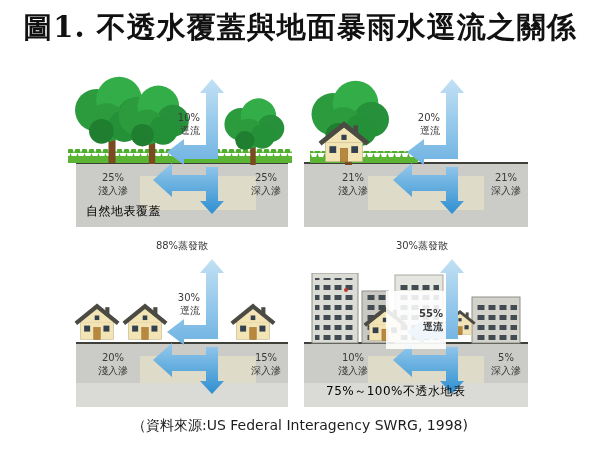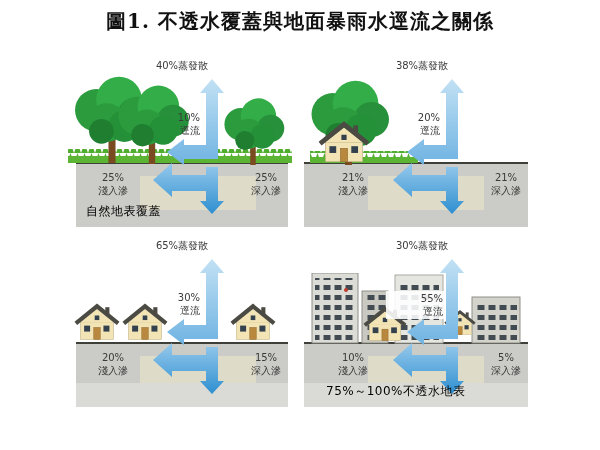--- a/index.html
+++ b/index.html
@@ -1,41 +1,41 @@
 <!DOCTYPE html>
 <html><head>
 <meta charset="utf-8">
 <style>
   html,body{margin:0;padding:0;background:#fff;}
   .stage{position:relative;width:600px;height:450px;background:#ffffff;overflow:hidden;
          font-family:"DejaVu Sans","Liberation Sans",sans-serif;color:#333;}
   .title{position:absolute;top:8px;left:0;width:600px;text-align:center;
          font-family:"DejaVu Serif","Liberation Serif",serif;font-weight:700;
-         font-size:20px;letter-spacing:1px;color:#111;}
+         font-size:29px;letter-spacing:1px;color:#111;}
   .grid{position:absolute;left:60px;top:55px;width:480px;height:360px;
         display:grid;grid-template-columns:240px 240px;grid-template-rows:180px 180px;}
   .panel{position:relative;width:240px;height:180px;}
   .lbl{position:absolute;font-size:10px;line-height:1.3;color:#3a3a3a;z-index:4;}
   .evapo{top:4px;left:10px;width:224px;text-align:center;}
   .runoff{top:56px;left:86px;width:54px;text-align:right;}
   .runoff span{display:block;}
   .shallow{top:116px;left:22px;width:62px;text-align:left;}
   .deep{top:116px;left:176px;width:60px;text-align:left;}
   .shallow span,.deep span{display:block;text-align:center;}
   .soil{position:absolute;top:107px;left:16px;width:212px;height:63px;
         background:#cbcbc7;border-top:2px solid #3f3f3a;z-index:0;}
   .panel-r .soil{left:4px;width:224px;}
   .soil-inner{position:absolute;left:64px;top:12px;width:116px;height:34px;
               background:#e6e0ca;opacity:.75;}
   .capstrip{position:absolute;left:0;right:0;bottom:0;height:24px;background:#dadad6;}
   .soilcap{position:absolute;top:148px;left:26px;width:210px;font-size:12px;
            color:#000000;z-index:4;letter-spacing:.5px;}
   .scene{position:absolute;left:0;z-index:1;}
   .arrows{position:absolute;left:0;top:0;z-index:2;pointer-events:none;}
-  .white-box{background:rgba(255,255,255,.88);padding:1px 3px;}
+  .white-box{background:rgba(255,255,255,.88);padding:16px 3px;font-weight:bold;}
   .source{position:absolute;top:417px;left:0;width:600px;text-align:center;
           font-size:14px;color:#1d1d1d;}
 </style>
 </head>
 <body>
 
 <svg width="0" height="0" style="position:absolute" aria-hidden="true">
   <defs>
     <linearGradient id="gradUp" x1="0" y1="0" x2="0" y2="1">
       <stop offset="0" stop-color="#c2e1f4"></stop>
@@ -87,21 +87,20 @@
         <use href="#tree" x="52" y="10" width="80" height="82"></use>
         <use href="#tree" x="158" y="24" width="70" height="68"></use>
       </svg>
       <div class="soil">
         <div class="soil-inner"></div>
       </div>
       <svg class="arrows" width="240" height="180">
         <polygon points="152,24 164,38 158,38 158,104 124,104 124,110 107,97 124,84 124,90 146,90 146,38 140,38" fill="url(#gradUp)"></polygon>
         <polygon points="146,112 158,112 158,146 164,146 152,159 140,146 146,146 146,136 112,136 112,142 93,125 112,108 112,120 146,120" fill="url(#gradDown)"></polygon>
       </svg>
-      <div class="lbl evapo">40%蒸發散</div>
       <div class="lbl runoff">
         <span>10%</span>
         <span>逕流</span>
       </div>
       <div class="lbl shallow">
         <span>25%</span>
         <span>淺入滲</span>
       </div>
       <div class="lbl deep">
         <span>25%</span>
@@ -117,21 +116,20 @@
         <use href="#tree" x="-4" y="6" width="105" height="88"></use>
         <use href="#house" x="18" y="46" width="52" height="44"></use>
       </svg>
       <div class="soil">
         <div class="soil-inner"></div>
       </div>
       <svg class="arrows" width="240" height="180">
         <polygon points="152,24 164,38 158,38 158,104 124,104 124,110 107,97 124,84 124,90 146,90 146,38 140,38" fill="url(#gradUp)"></polygon>
         <polygon points="146,112 158,112 158,146 164,146 152,159 140,146 146,146 146,136 112,136 112,142 93,125 112,108 112,120 146,120" fill="url(#gradDown)"></polygon>
       </svg>
-      <div class="lbl evapo">38%蒸發散</div>
       <div class="lbl runoff">
         <span>20%</span>
         <span>逕流</span>
       </div>
       <div class="lbl shallow">
         <span>21%</span>
         <span>淺入滲</span>
       </div>
       <div class="lbl deep">
         <span>21%</span>
@@ -146,21 +144,21 @@
         <use href="#house" x="170" y="6" width="46" height="44"></use>
       </svg>
       <div class="soil">
         <div class="soil-inner"></div>
         <div class="capstrip"></div>
       </div>
       <svg class="arrows" width="240" height="180">
         <polygon points="152,24 164,38 158,38 158,104 124,104 124,110 107,97 124,84 124,90 146,90 146,38 140,38" fill="url(#gradUp)"></polygon>
         <polygon points="146,112 158,112 158,146 164,146 152,159 140,146 146,146 146,136 112,136 112,142 93,125 112,108 112,120 146,120" fill="url(#gradDown)"></polygon>
       </svg>
-      <div class="lbl evapo">65%蒸發散</div>
+      <div class="lbl evapo">88%蒸發散</div>
       <div class="lbl runoff">
         <span>30%</span>
         <span>逕流</span>
       </div>
       <div class="lbl shallow">
         <span>20%</span>
         <span>淺入滲</span>
       </div>
       <div class="lbl deep">
         <span>15%</span>
@@ -201,13 +199,14 @@
       </div>
       <div class="lbl deep">
         <span>5%</span>
         <span>深入滲</span>
       </div>
       <div class="soilcap">75%～100%不透水地表</div>
     </div>
 
   </div>
 
+  <div class="source">（資料來源:US Federal Interagency SWRG, 1998)</div>
 </div>
 
 </body></html>

